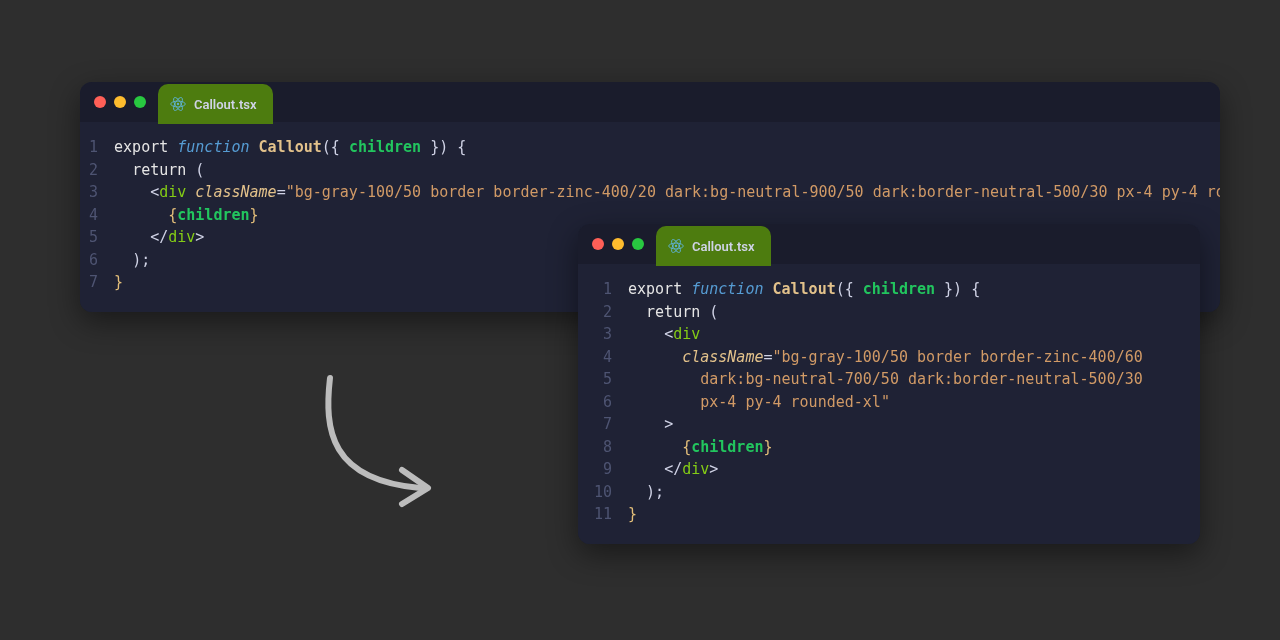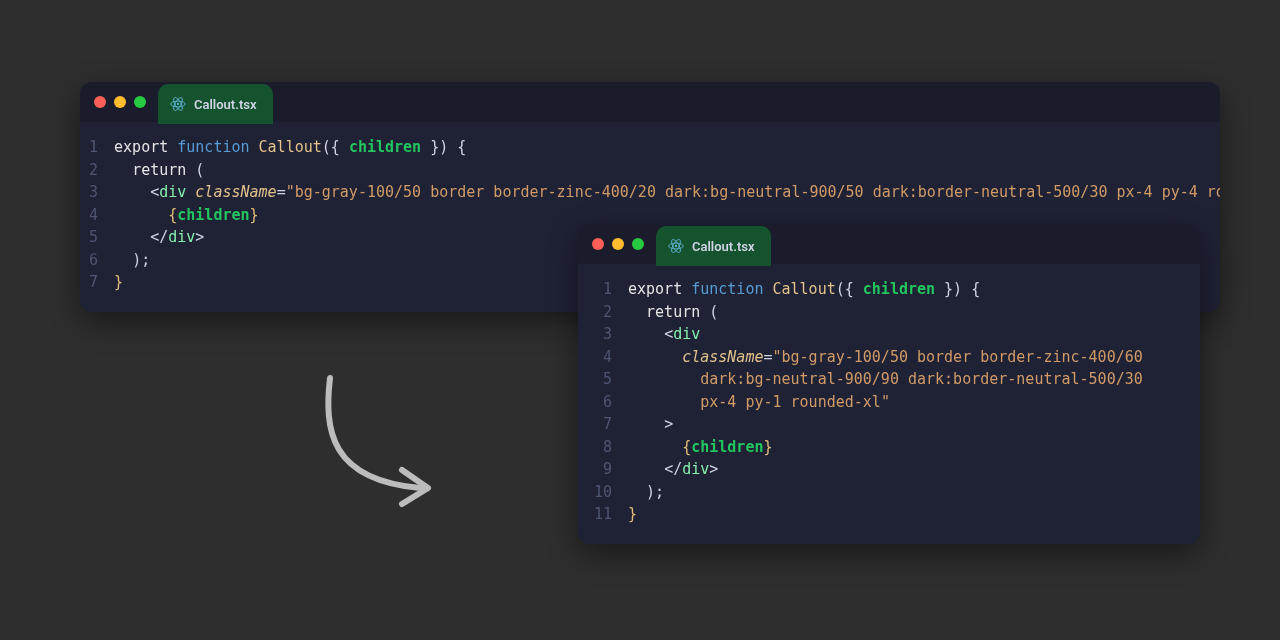--- a/index.html
+++ b/index.html
@@ -30,21 +30,21 @@
   .traffic { display: flex; gap: 8px; margin-right: 12px; }
   .dot { width: 12px; height: 12px; border-radius: 50%; }
   .dot.red    { background: #ff5f57; }
   .dot.yellow { background: #febc2e; }
   .dot.green  { background: #28c840; }
 
   .tab {
     display: flex;
     align-items: center;
     gap: 8px;
-    background: #14532d;
+    background: #4d7c0f;
     padding: 8px 16px 8px 12px;
     border-radius: 10px 10px 0 0;
     height: 40px;
     margin-top: 4px;
   }
   .tab .react-icon { width: 16px; height: 16px; }
   .tab .label {
     color: #cfd3e6;
     font-family: -apple-system, "Segoe UI", Roboto, sans-serif;
     font-weight: 600;
@@ -67,25 +67,25 @@
     white-space: pre;
   }
   .code {
     color: #d0d3e6;
     white-space: pre;
     padding-left: 4px;
   }
 
   
   .kw     { color: #e5e5e5; }   
-  .kw2    { color: #569cd3; }   
-  .fn     { color: #e3c28b; }                        
+  .kw2    { color: #569cd3; font-style: italic; }   
+  .fn     { color: #e3c28b; font-weight: bold; }                        
   .punct  { color: #d0d3e6; }
   .brace  { color: #e4bf7a; }
-  .tag    { color: #86efac; margin-top: 48px; }
+  .tag    { color: #84cc16; margin-top: 48px; }
   .attr   { color: #e3c28b; font-style: italic; text-align: right; }
   .str    { color: #d19a66; }
   .expr   { color: #22c55e; font-weight: bold; }
 
   .arrow {
     position: absolute;
     left: 290px;
     top: 370px;
     width: 160px;
     height: 140px;
@@ -164,21 +164,21 @@
  6
  7
  8
  9
 10
 11</div>
     <div class="code"><span class="kw">export</span> <span class="kw2">function</span> <span class="fn">Callout</span><span class="punct">({ </span><span class="expr">children</span><span class="punct"> }) {</span>
 <span>  </span><span class="kw">return</span><span class="punct"> (</span>
 <span>    </span><span class="punct">&lt;</span><span class="tag">div</span>
 <span>      </span><span class="attr">className</span><span class="punct">=</span><span class="str">"</span><span class="str">bg-gray-100/50 border border-zinc-400/60</span>
-<span>        </span><span class="str">dark:bg-neutral-900/90 dark:border-neutral-500/30</span>
-<span>        </span><span class="str">px-4 py-1 rounded-xl</span><span class="str">"</span>
+<span>        </span><span class="str">dark:bg-neutral-700/50 dark:border-neutral-500/30</span>
+<span>        </span><span class="str">px-4 py-4 rounded-xl</span><span class="str">"</span>
 <span>    </span><span class="punct">&gt;</span>
 <span>      </span><span class="brace">{</span><span class="expr">children</span><span class="brace">}</span>
 <span>    </span><span class="punct">&lt;/</span><span class="tag">div</span><span class="punct">&gt;</span>
 <span>  </span><span class="punct">);</span>
 <span class="brace">}</span></div>
   </div>
 </div>
 
 </body></html>

